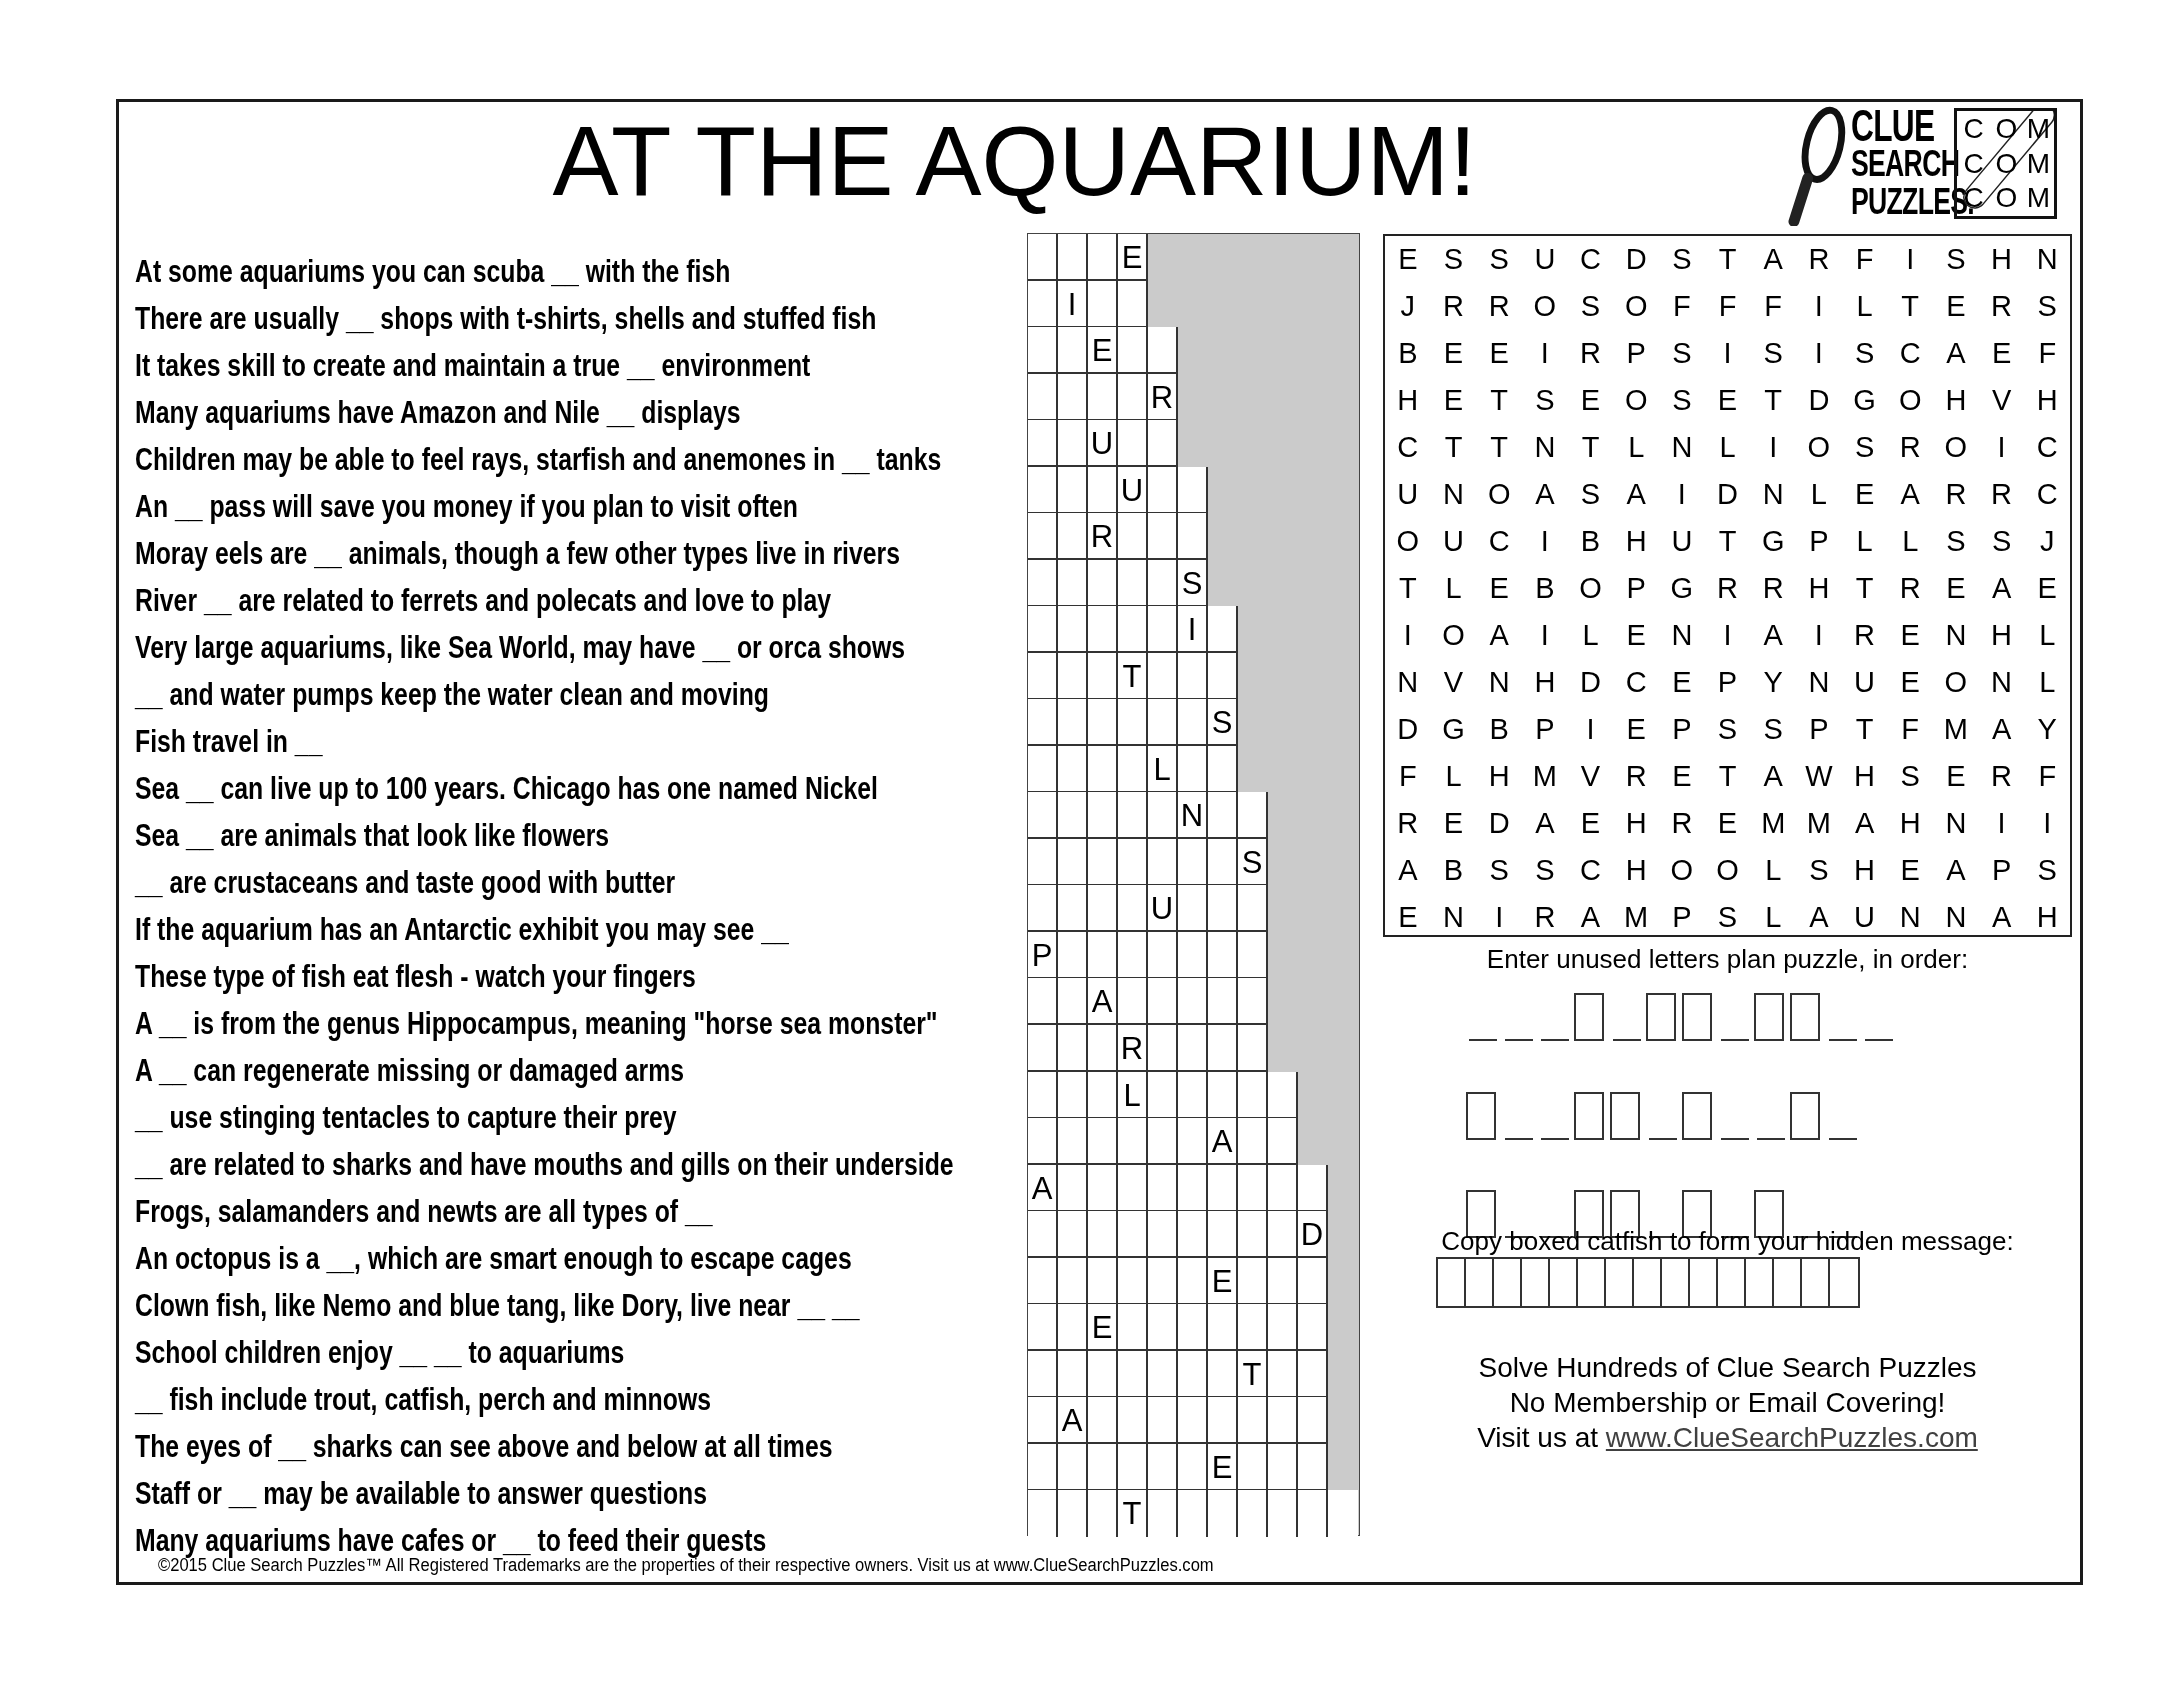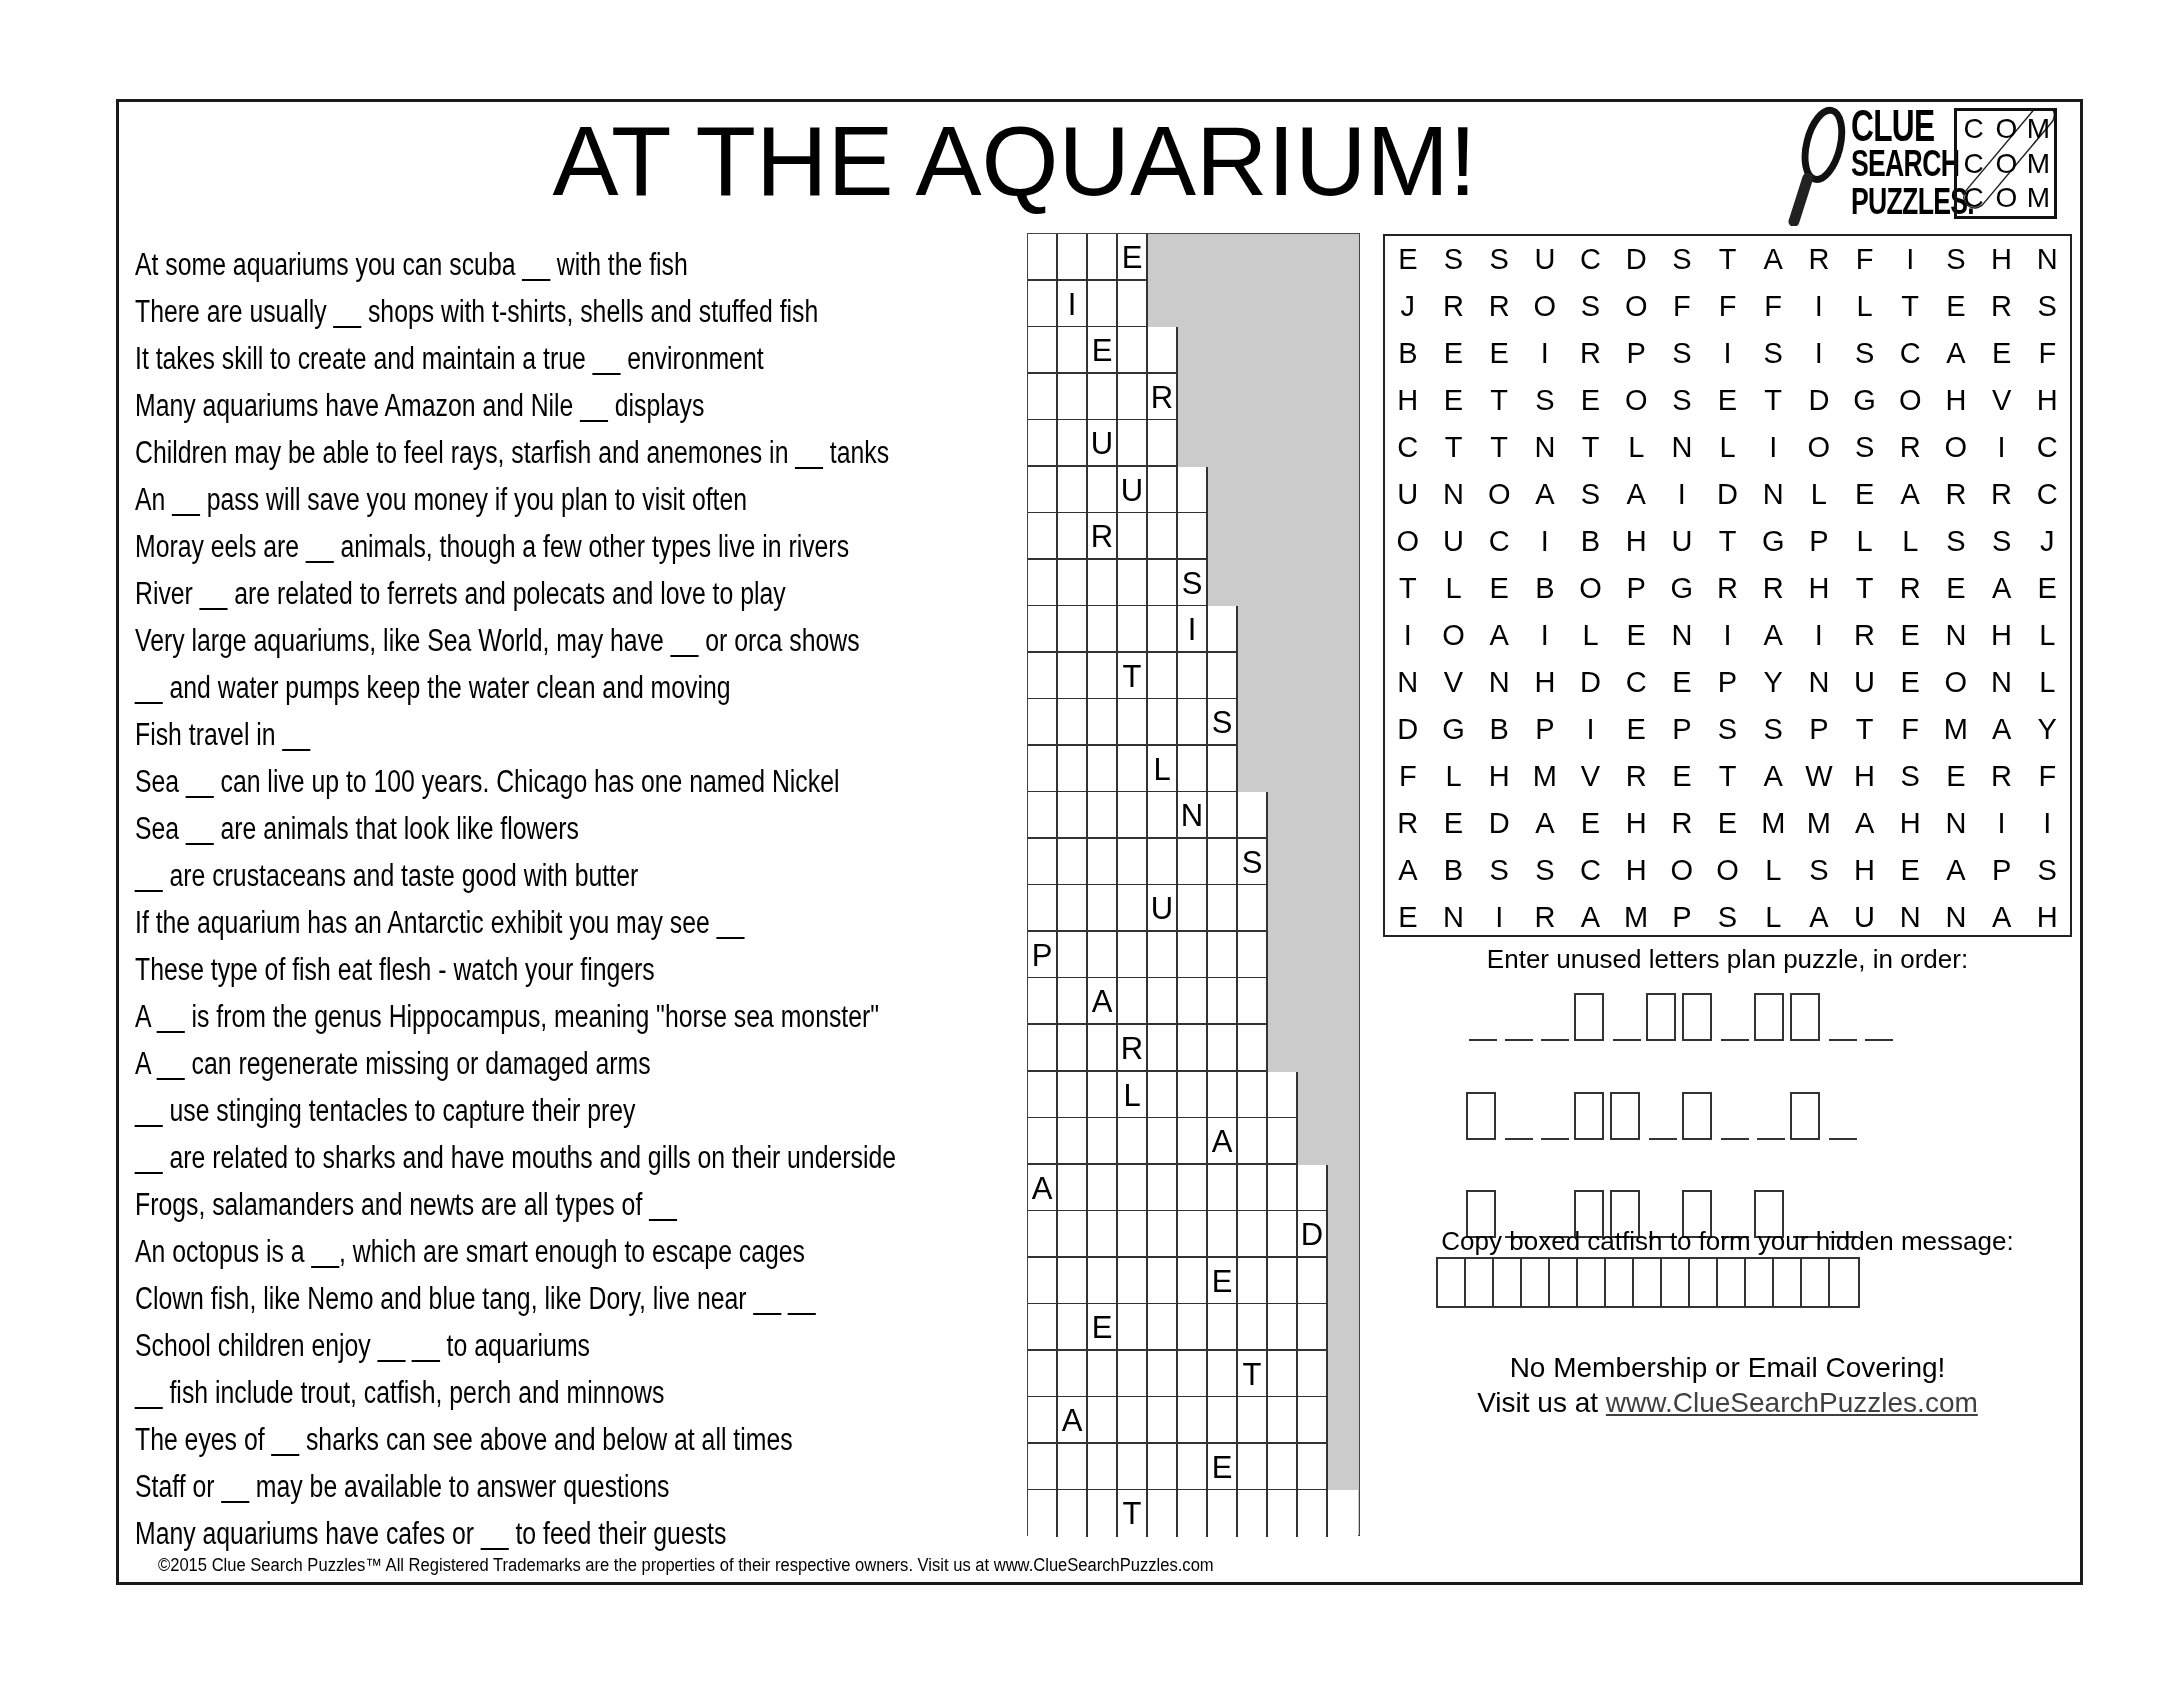--- a/index.html
+++ b/index.html
@@ -17,21 +17,21 @@
                  font-family:"Liberation Sans", sans-serif; font-weight:bold;
                  font-size:37px; line-height:38px; transform:scaleX(0.72);
                  transform-origin:left top; white-space:nowrap; letter-spacing:-1px; }
   .logo .lt1 { font-size:44px; }
   .logo .combox { position:absolute; left:166px; top:3px; width:103px; height:111px;
                   border:3px solid #111; box-sizing:border-box; }
   .combox .cell { position:absolute; width:33px; height:35px; text-align:center;
                   font-size:28px; line-height:35px; }
   .combox svg { position:absolute; left:0; top:0; }
   
-  .clues { position:absolute; left:135px; top:241px; width:871px; }
+  .clues { position:absolute; left:135px; top:248px; width:871px;font-weight:bold; }
   .clue { height:47px; line-height:47px; font-size:31px; white-space:nowrap;
           transform:scaleX(0.80); transform-origin:left center; }
   
   .xgrid { position:absolute; left:1027px; top:233px; width:333px; height:1303px;
            background:#cbcbcb; border:1.5px solid #444; box-sizing:border-box; }
   .xrow { position:absolute; left:0; height:47px; display:flex; }
   .xcell { width:30px; height:47px; box-sizing:border-box; border-right:2px solid #333;
            border-bottom:2px solid #333; background:#fff; text-align:center;
            font-size:31px; line-height:47px; }
   .xcell:first-child { border-left:0; }
@@ -714,18 +714,19 @@
     <div class="msgbox"></div>
     <div class="msgbox"></div>
     <div class="msgbox"></div>
     <div class="msgbox"></div>
     <div class="msgbox"></div>
     <div class="msgbox"></div>
     <div class="msgbox"></div>
   </div>
 
 <div class="promo">
+  <div>Solve Hundreds of Clue Search Puzzles</div>
   <div>No Membership or Email Covering!</div>
   <div><span>Visit us at </span><a>www.ClueSearchPuzzles.com</a></div>
 </div>
 
 <div class="copyright">©2015 Clue Search Puzzles™ All Registered Trademarks are the properties of their respective owners. Visit us at www.ClueSearchPuzzles.com</div>
 
 
 </body></html>

